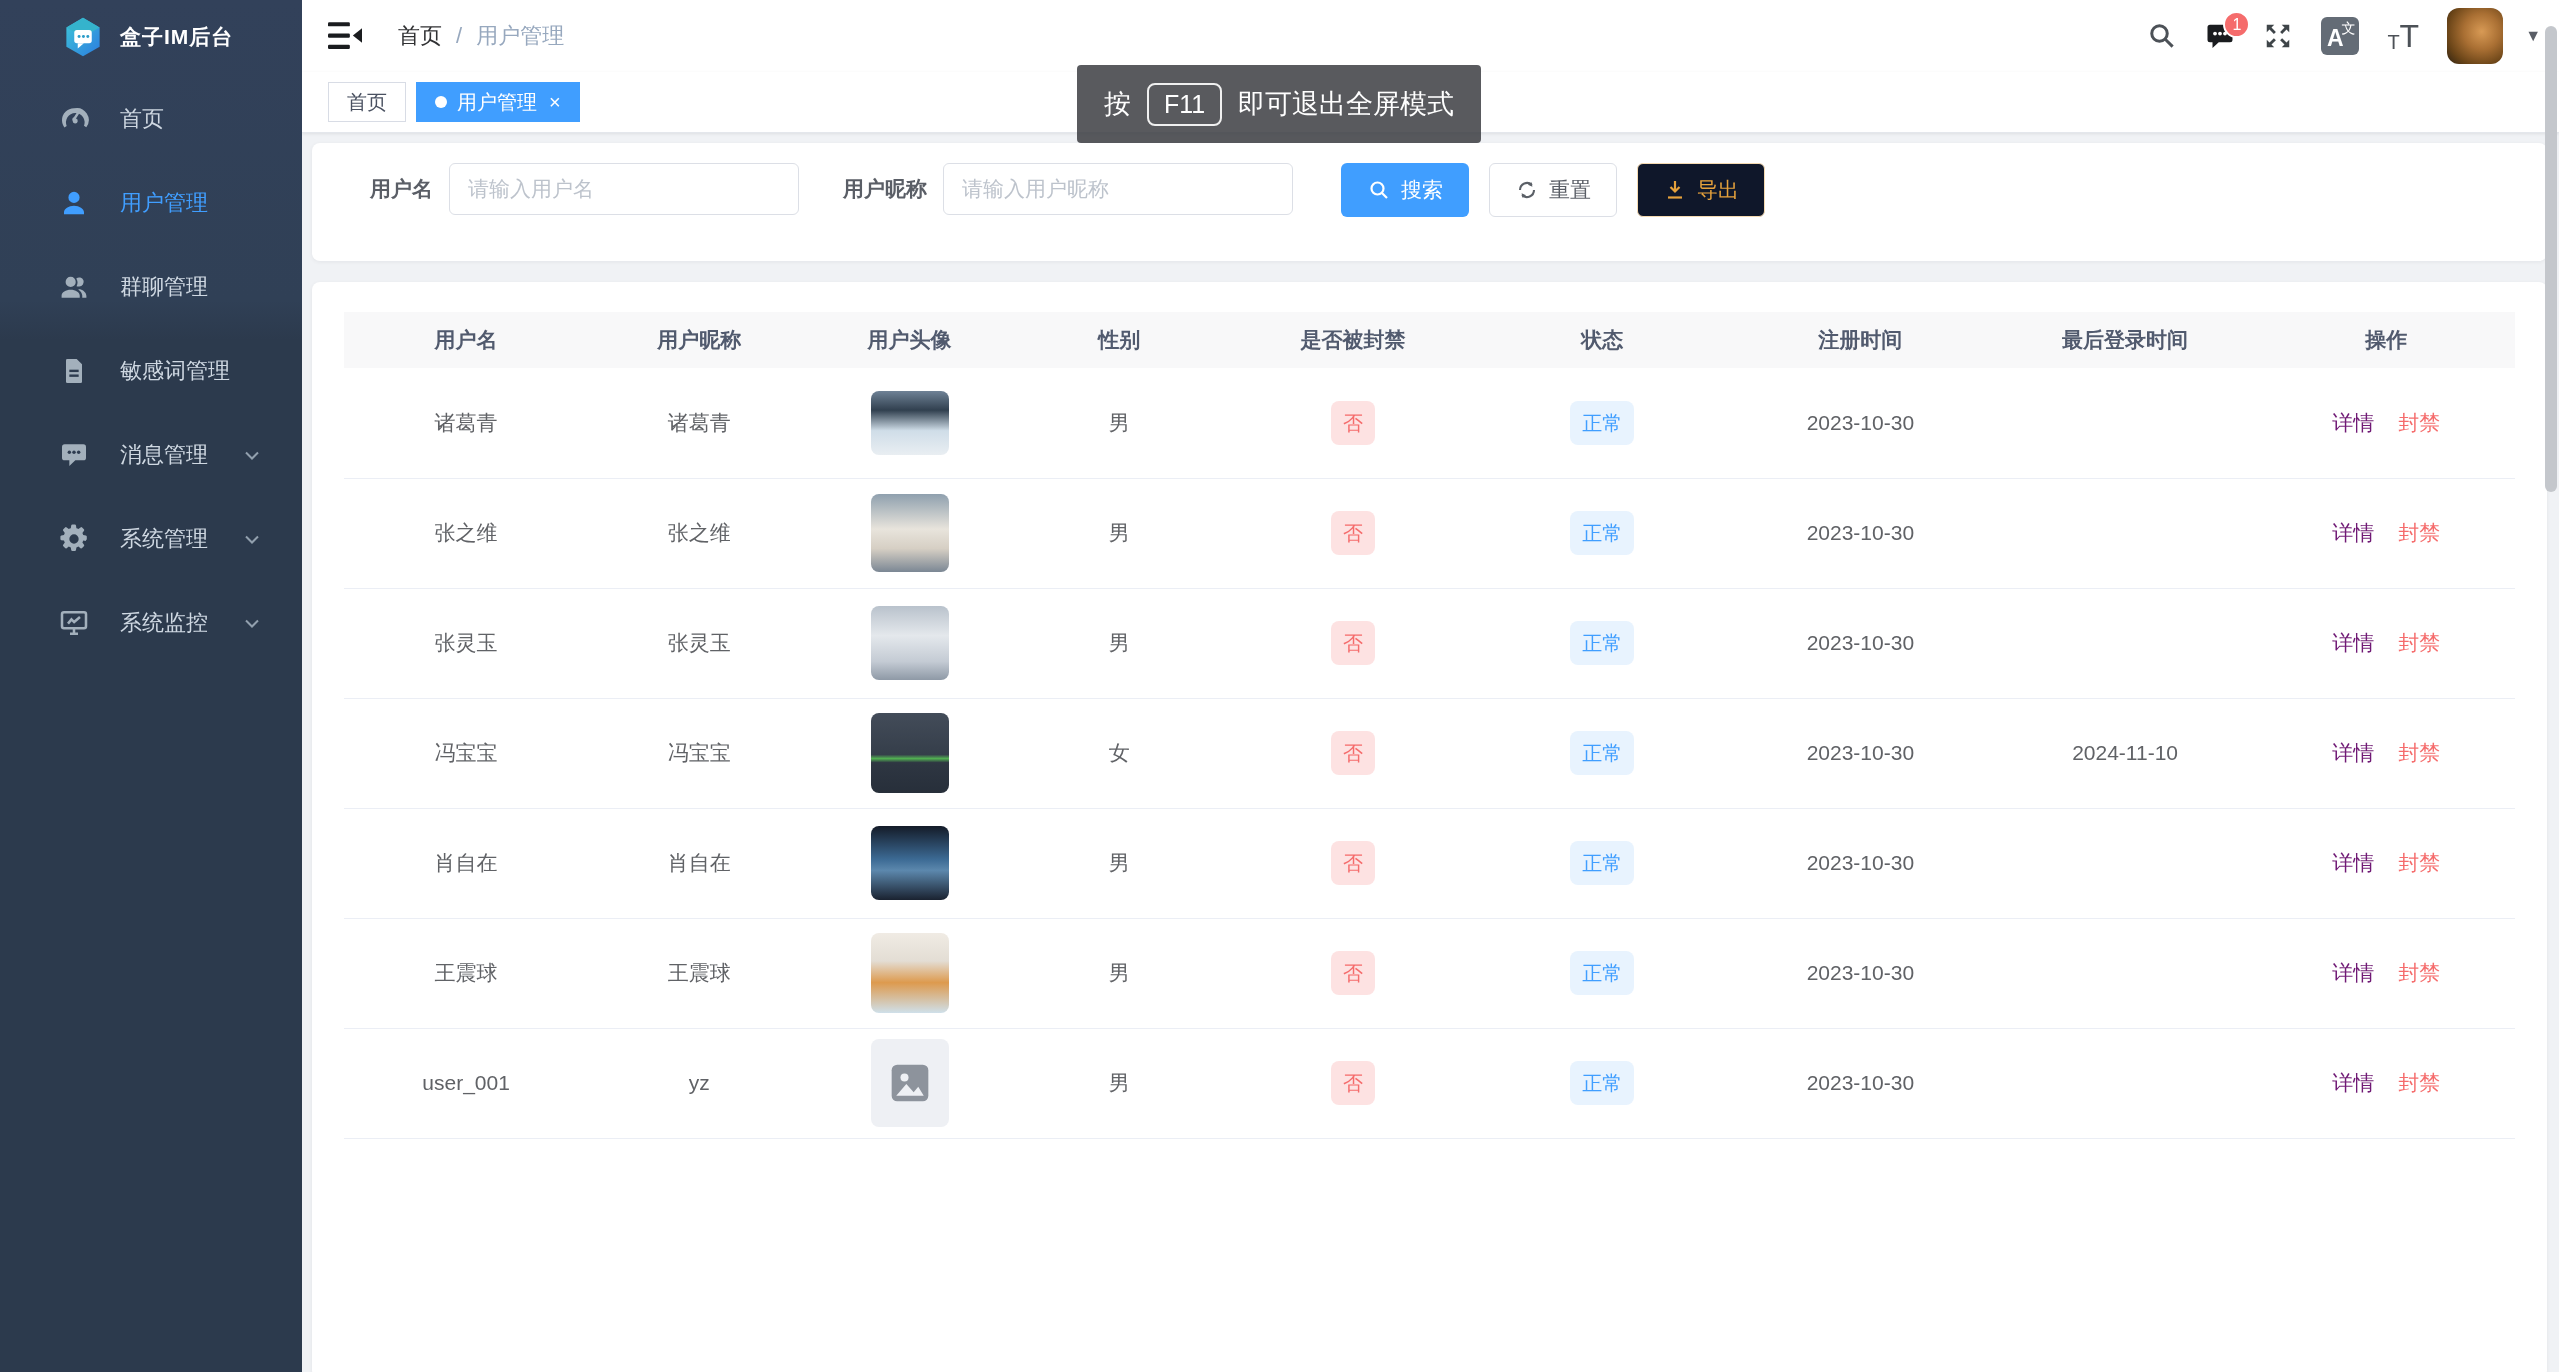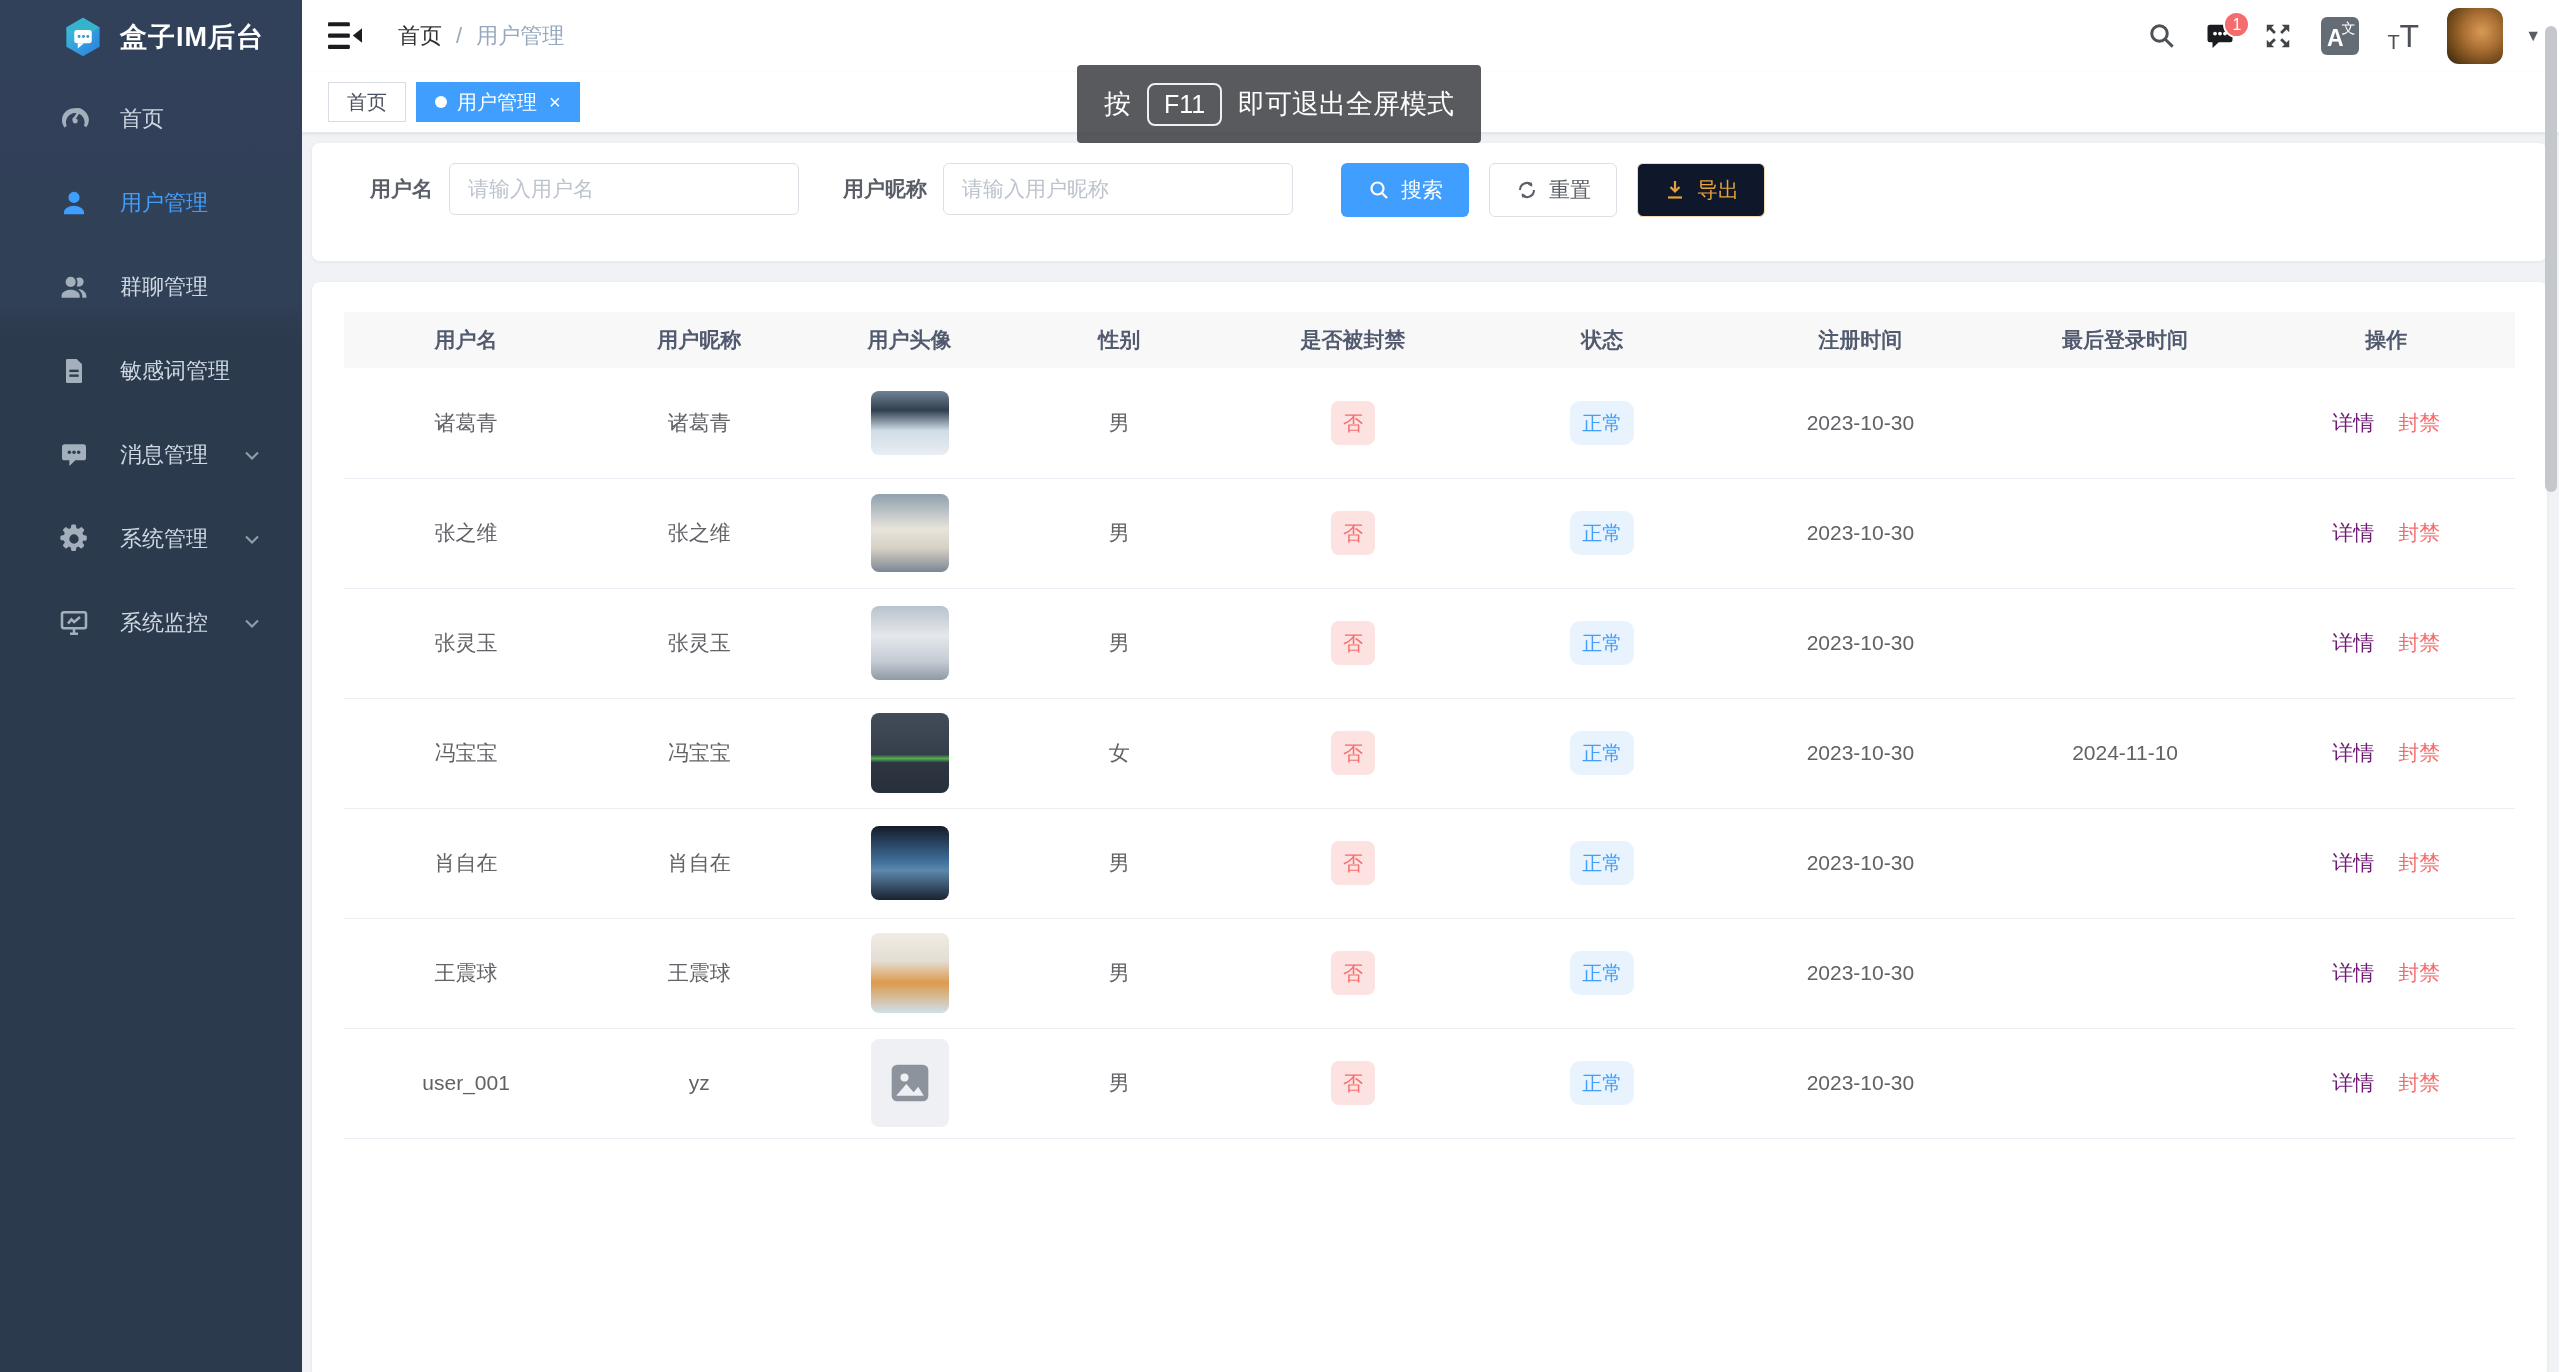--- a/index.html
+++ b/index.html
@@ -4,21 +4,21 @@
 <style>
   * { margin:0; padding:0; box-sizing:border-box; }
   html,body { width:2559px; height:1372px; overflow:hidden; }
   body { font-family:"Liberation Sans", sans-serif; background:#f0f2f5; position:relative; color:#606266; }
 
   
   .sidebar { position:absolute; left:0; top:0; width:302px; height:100%;
     background:linear-gradient(180deg,#32415a 0%,#304056 300px,#2c3a4d 340px,#2c3a4d 100%); z-index:5; }
   .logo { height:73px; display:flex; align-items:center; padding-left:62px; gap:16px; }
   .logo-icon { width:42px; height:42px; flex:0 0 42px; }
-  .logo-title { color:#ffffff; font-size:27px; font-weight:bold; letter-spacing:1px; }
+  .logo-title { color:#ffffff; font-size:21px; font-weight:bold; letter-spacing:1px; }
   .menu { margin-top:4px; }
   .menu-item { height:84px; display:flex; align-items:center; padding:0 38px 0 58px;
     color:#cfd8e2; font-size:22px; cursor:pointer; }
   .mi-icon { width:32px; height:32px; margin-right:30px; color:#a3b0bc; display:flex; align-items:center; }
   .mi-icon svg { width:32px; height:32px; }
   .mi-label { flex:1; }
   .mi-arrow { width:24px; height:24px; color:#92a0ae; }
   .mi-arrow svg { width:24px; height:24px; }
   .menu-item.active { color:#409eff; }
   .menu-item.active .mi-icon { color:#409eff; }
@@ -78,21 +78,21 @@
   
   .table-card { margin-top:21px; padding:30px 32px 0; height:1096px; }
   table { width:100%; border-collapse:collapse; table-layout:fixed; }
   thead th { background:#f8f8f9; height:56px; font-size:21px; color:#515a6e; font-weight:bold; text-align:center; }
   tbody td { height:110px; border-bottom:1px solid #ebeef5; text-align:center; font-size:21px; color:#606266; }
   .avatar { width:78px; border-radius:8px; margin:0 auto; }
   .avatar.placeholder { background:#eef0f4; display:flex; align-items:center; justify-content:center; }
   .avatar.placeholder svg { width:44px; height:44px; }
   .badge { display:inline-block; border-radius:8px; font-size:20px; height:44px; line-height:44px; padding:0 12px; }
   .badge-no { background:#fde2e2; color:#f56c6c; }
-  .badge-ok { background:#e8f3fe; color:#409eff;border-radius:10px; }
+  .badge-ok { background:#e8f3fe; color:#409eff; }
   .link { cursor:pointer; font-size:21px; }
   .link-detail { color:#701a75; margin-right:24px; }
   .link-ban { color:#f56c6c; }
 
   
   .toast { position:absolute; left:1077px; top:65px; width:404px; height:78px; z-index:30;
     background:rgba(52,54,58,.82); border-radius:4px; color:#fff; display:flex; align-items:center;
     justify-content:center; gap:16px; font-size:27px; }
   .key-cap { border:2px solid #f0f0f0; border-radius:8px; padding:5px 15px; font-size:25px; }
 

